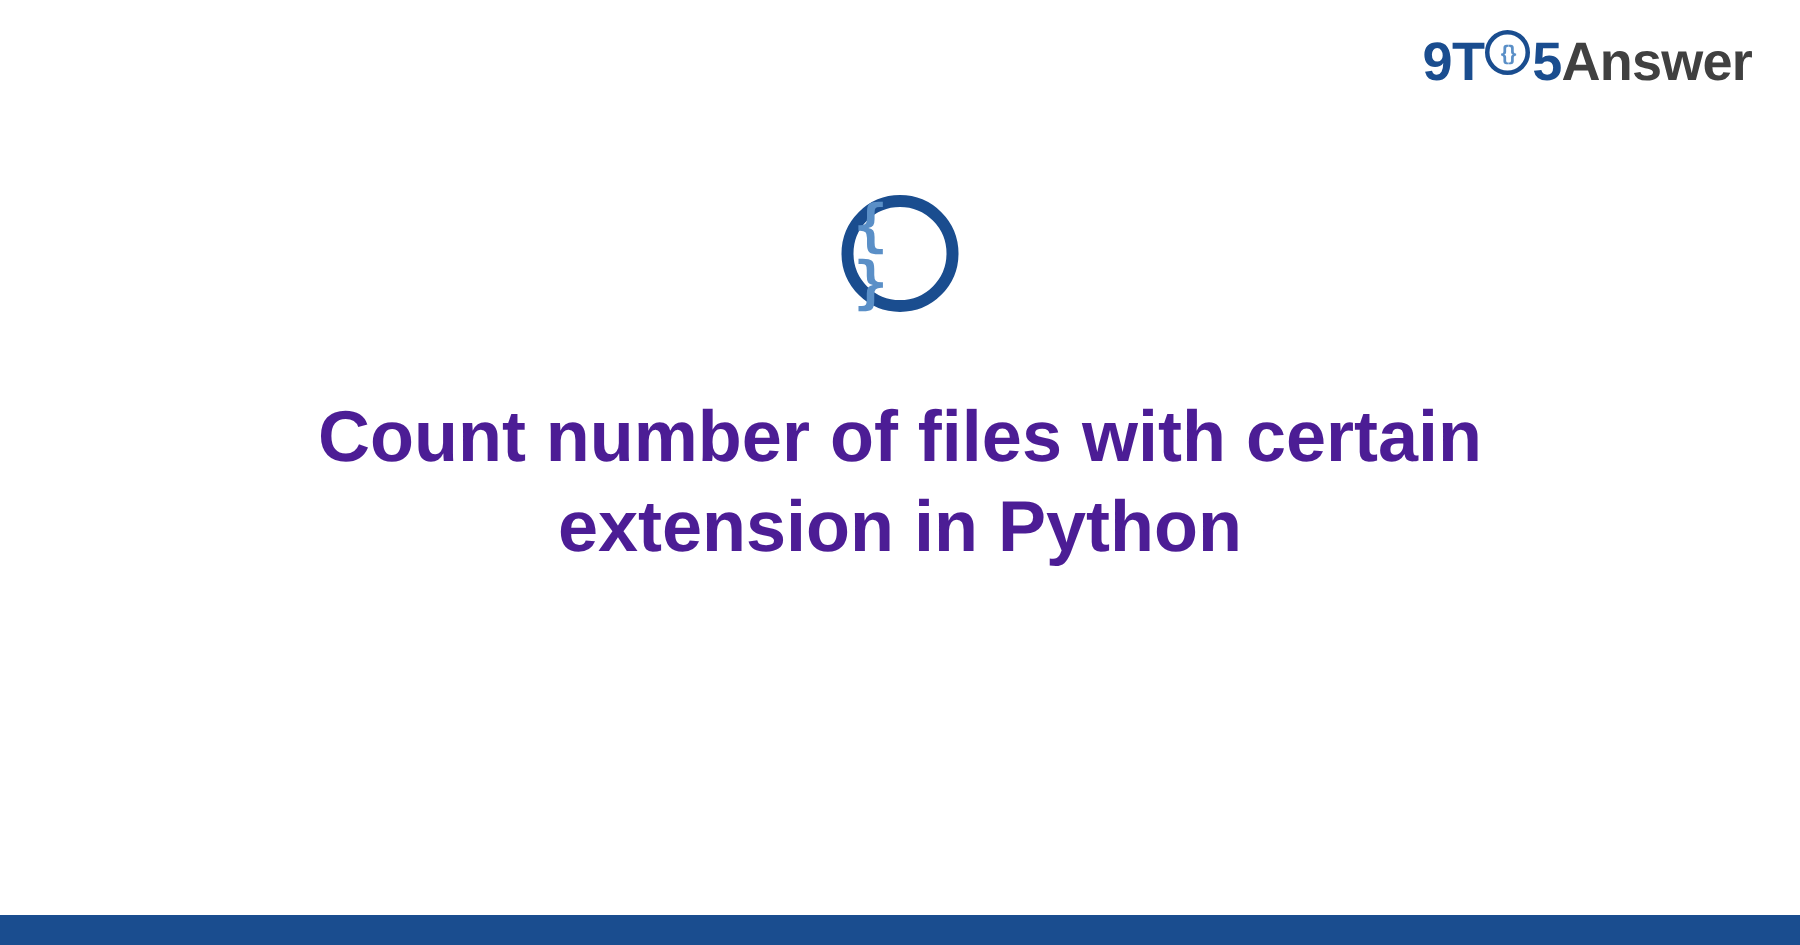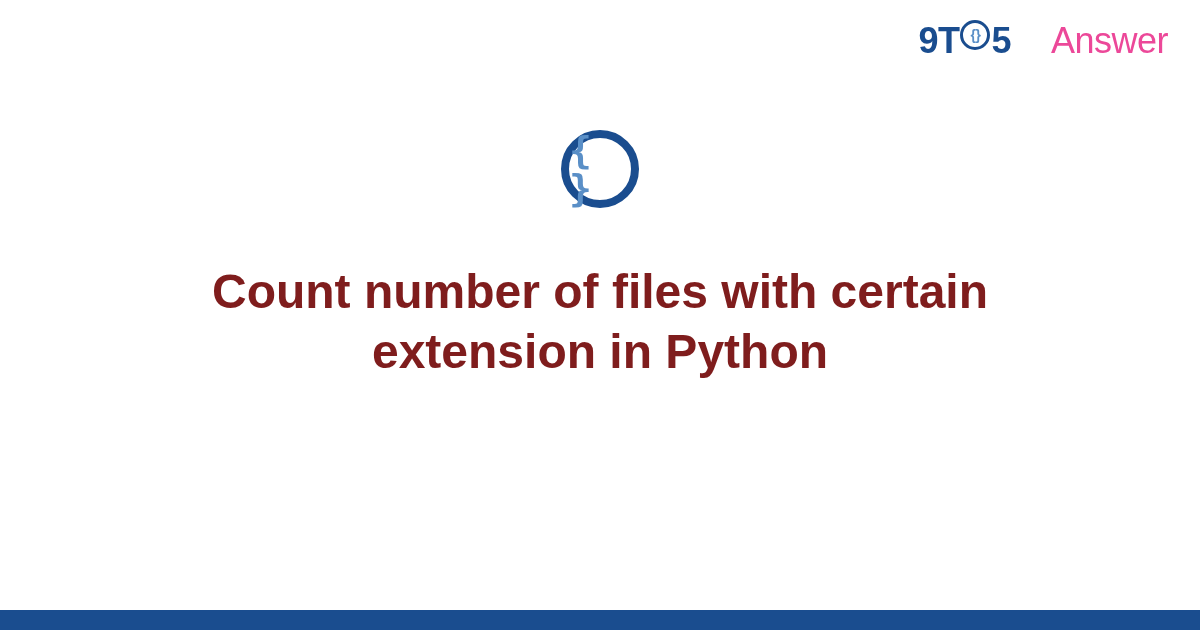--- a/index.html
+++ b/index.html
@@ -45,23 +45,22 @@
       color: #5a8fc7;
       font-size: 14px;
       font-weight: 700;
       line-height: 1;
     }
     .logo-5 {
       color: #1a4d8f;
       font-weight: 700;
     }
     .logo-answer {
-      color: #ec4899;
-      font-weight: 400;
-      margin-left: 40px;
+      color: #404040;
+      font-weight: 700;
     }
     .main {
       position: absolute;
       top: 130px;
       left: 0;
       right: 0;
       display: flex;
       flex-direction: column;
       align-items: center;
     }
@@ -78,21 +77,21 @@
     .braces-inner {
       color: #5a8fc7;
       font-size: 38px;
       font-weight: 800;
       letter-spacing: -2px;
       line-height: 1;
       font-family: Consolas, Monaco, monospace;
     }
     .title {
       text-align: center;
-      color: #7f1d1d;
+      color: #4c1d95;
       font-size: 48px;
       font-weight: 700;
       line-height: 1.25;
       max-width: 960px;
       padding: 0 40px;
     }
     .bottom-bar {
       position: absolute;
       bottom: 0;
       left: 0;

